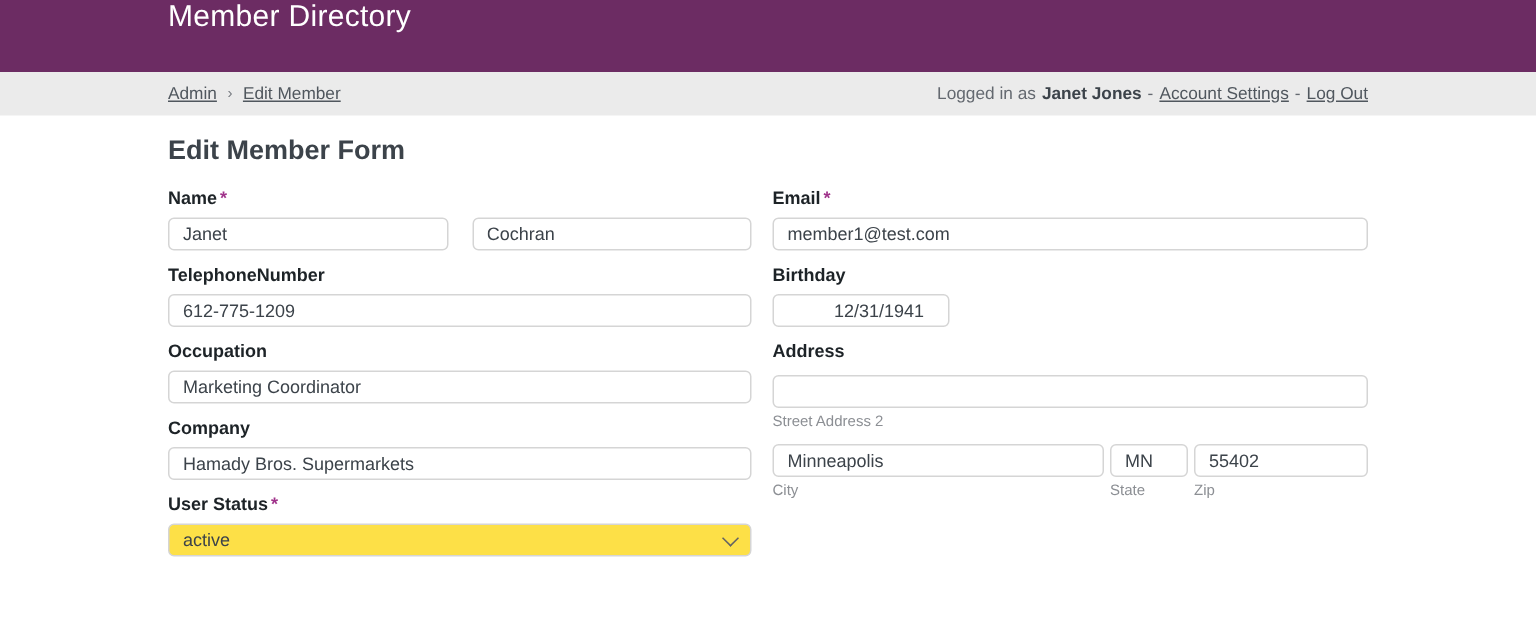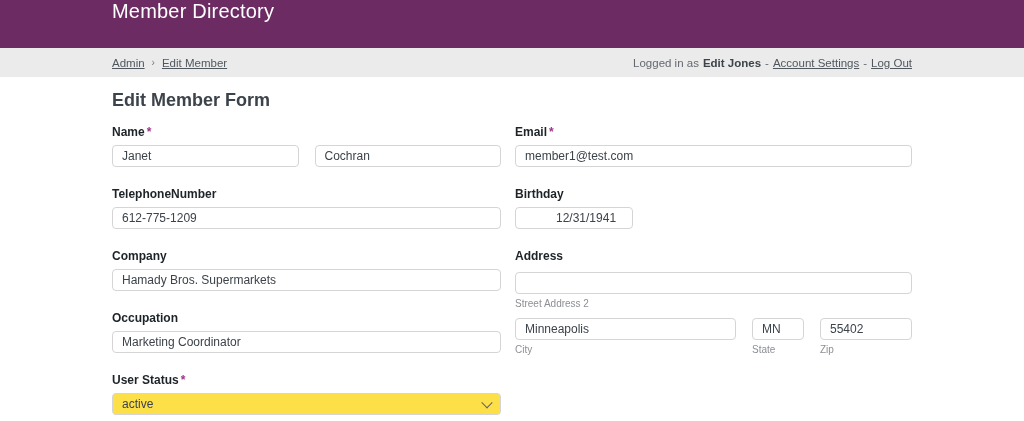--- a/index.html
+++ b/index.html
@@ -66,21 +66,21 @@
     font-size: 18px;
     font-weight: 700;
     color: var(--text-dark, #3c434a);
     margin-bottom: 14px;
   }
   .form-grid {
     display: grid;
     grid-template-columns: 389px 397px;
     column-gap: 14px;
   }
-  .field-group { margin-bottom: 20px; }
+  .field-group { margin-bottom: 9px; }
   .field-label {
     display: block;
     font-size: 12px;
     font-weight: 700;
     color: #1d2327;
     margin-bottom: 6px;
   }
   .req { color: var(--asterisk, #a0338b); font-weight: 700; margin-left: 2px; }
   .text-input {
     height: 22px;
@@ -97,21 +97,21 @@
   .two-up { display: flex; gap: 16px; align-items: center; }
   .two-up .text-input { flex: 1; }
 
   .sub-label {
     display: block;
     font-size: 10px;
     color: var(--text-light, #8c8f94);
     margin-top: 4px;
   }
   .addr-part { margin-bottom: 9px; }
-  .city-row { display: flex; gap: 16px; }
+  .city-row { display: flex; gap: 4px; }
   .city-col { flex: 0 0 221px; }
   .state-col { flex: 0 0 52px; }
   .zip-col { flex: 1; }
 
   .select-box {
     position: relative;
     height: 22px;
     border: 1px solid var(--input-border, #d5d5d5);
     border-radius: 4px;
     background: #fde047;
@@ -141,21 +141,21 @@
 
 <nav class="topbar">
   <div class="topbar-inner">
     <div class="crumbs">
       <a class="crumb-link">Admin</a>
       <span class="crumb-sep">›</span>
       <a class="crumb-link">Edit Member</a>
     </div>
     <div class="userbar">
       <span>Logged in as</span>
-      <span class="username">Edit Jones</span>
+      <span class="username">Janet Jones</span>
       <span>-</span>
       <a class="user-link">Account Settings</a>
       <span>-</span>
       <a class="user-link">Log Out</a>
     </div>
   </div>
 </nav>
 
 <main class="container form-wrap">
   <h2 class="form-title">Edit Member Form</h2>
@@ -173,27 +173,27 @@
           <input class="text-input" type="text" value="Cochran" style="">
         </div>
       </div>
 
       <div class="field-group">
         <label class="field-label">TelephoneNumber</label>
         <input class="text-input" type="text" value="612-775-1209" style="">
       </div>
 
       <div class="field-group">
+        <label class="field-label">Occupation</label>
+        <input class="text-input" type="text" value="Marketing Coordinator" style="">
+      </div>
+
+      <div class="field-group">
         <label class="field-label">Company</label>
         <input class="text-input" type="text" value="Hamady Bros. Supermarkets" style="">
-      </div>
-
-      <div class="field-group">
-        <label class="field-label">Occupation</label>
-        <input class="text-input" type="text" value="Marketing Coordinator" style="">
       </div>
 
       <div class="field-group">
         <label class="field-label">
           <span>User Status</span><span class="req">*</span>
         </label>
         <div class="select-box">
           <span>active</span>
           <span class="select-chevron"></span>
         </div>

